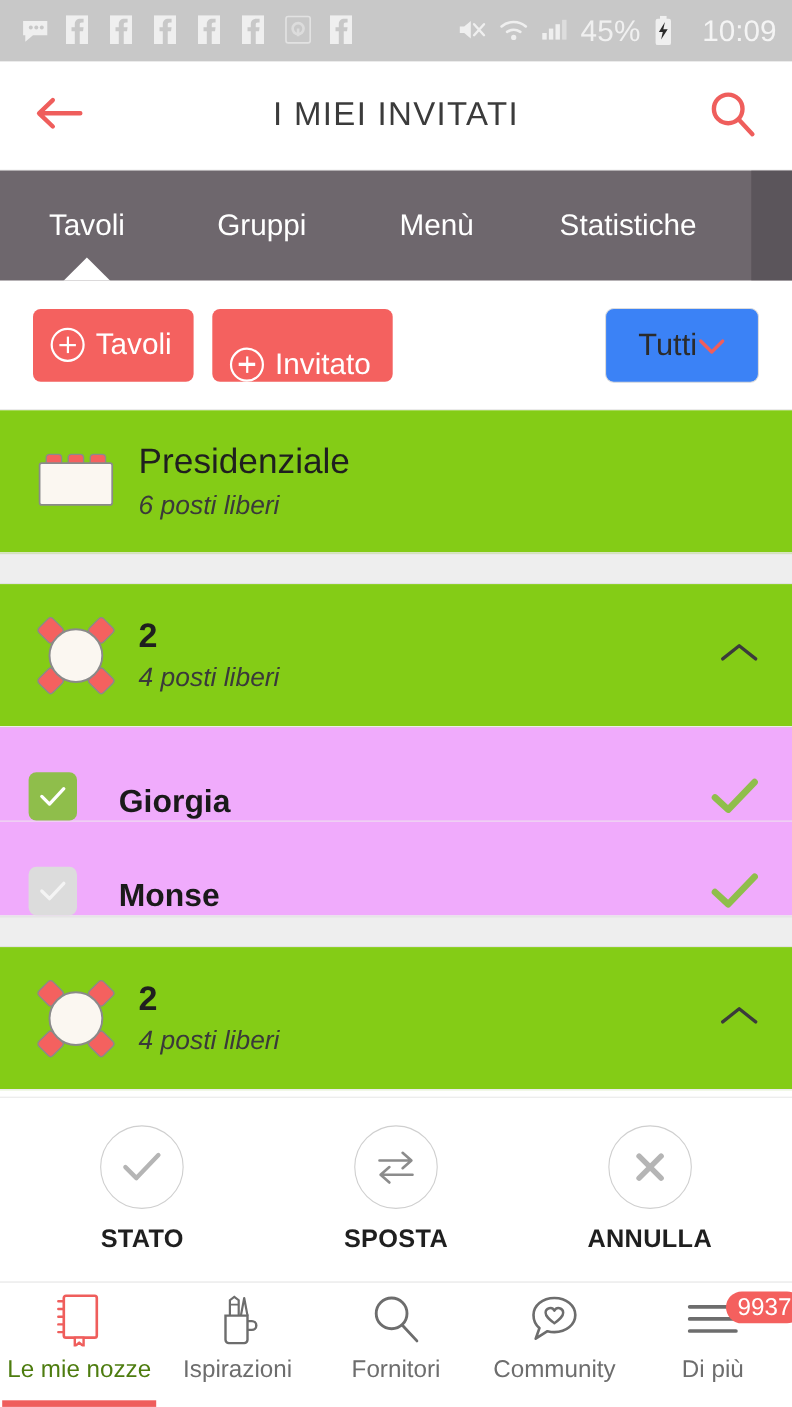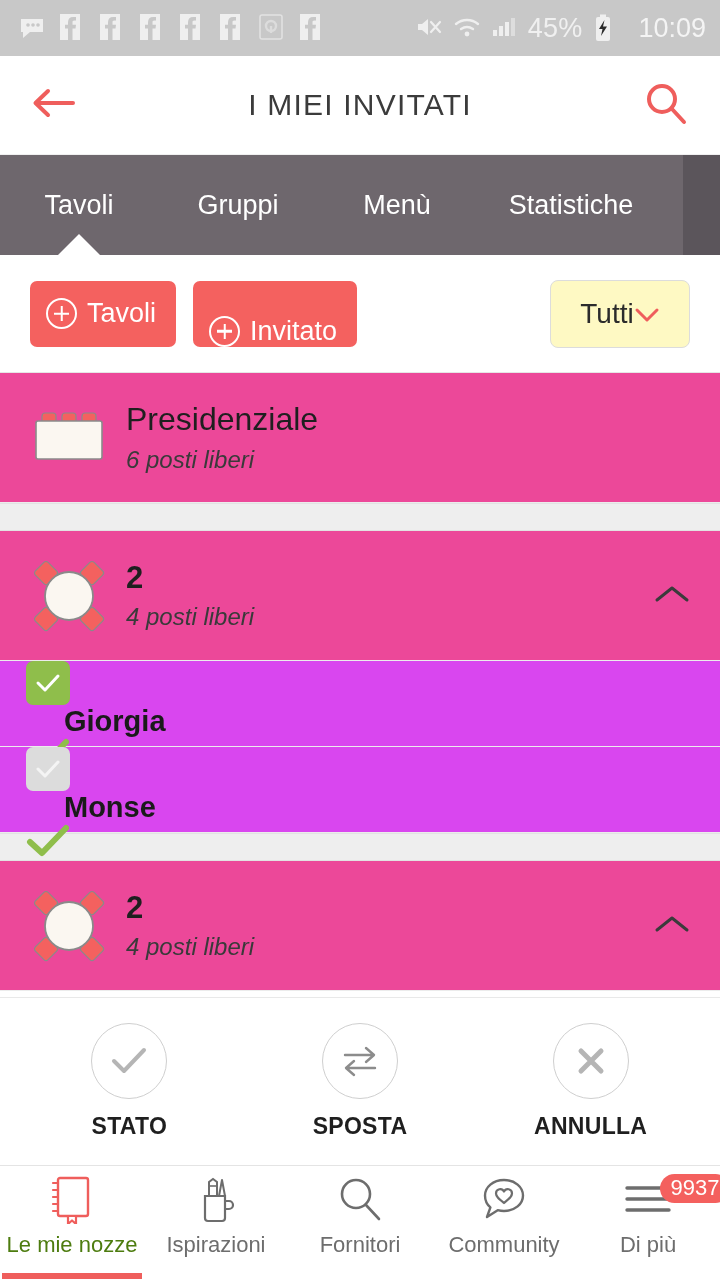--- a/index.html
+++ b/index.html
@@ -88,47 +88,46 @@
     border: 2.5px solid #fff; position: relative; flex: none;
   }
   .plus-circ::before, .plus-circ::after {
     content: ""; position: absolute; background: #fff;
   }
   .plus-circ::before { left: 50%; top: 6px; bottom: 6px; width: 2.5px; transform: translateX(-50%); }
   .plus-circ::after { top: 50%; left: 6px; right: 6px; height: 2.5px; transform: translateY(-50%); }
   .dropdown {
     margin-left: auto;
     width: 140px; height: 68px;
-    background: #fef9c3; border: 1px solid #dcdcdc; border-radius: 8px;
+    background: #3b82f6; border: 1px solid #dcdcdc; border-radius: 8px;
     display: flex; align-items: center; justify-content: center; 
     font-size: 28px; color: #2b2b2b;
   }
 
   
   .table-row {
-    background: #ec4899; height: 130px;
+    background: #84cc16; height: 130px;
     display: flex; align-items: center;
     padding: 0 26px 0 26px;
     border-bottom: 1px solid #ececec;
     position: relative;
   }
   .tbl-icon { width: 86px; flex: none; display: flex; align-items: center; justify-content: center; }
   .tbl-text { margin-left: 14px; flex: 1; }
   .tbl-title { font-size: 32px; color: #1f1f1f; font-weight: 400; line-height: 1.15; }
   .tbl-title.num { font-weight: 700; font-size: 31px; }
   .tbl-sub { font-size: 24px; color: #3a3a3a; margin-top: 8px; font-style: italic; }
   .chev-up { width: 44px; height: 44px; display: flex; align-items: center; justify-content: center; }
   .gap { height: 28px; background: #eeeeee; border-top: 1px solid #e2e2e2; border-bottom: 1px solid #e2e2e2; }
 
   .guest-row {
-    background: #d946ef; height: 86px;
-    display: flex; align-items: flex-start;
+    background: #f0abfc; height: 86px;
+    display: flex; align-items: flex-end;
     padding: 0 30px 0 26px;
     border-bottom: 1px solid #ececec;
-    flex-direction: column;
   }
   .cbox {
     width: 44px; height: 44px; border-radius: 7px; flex: none;
     display: flex; align-items: center; justify-content: center;
   }
   .cbox.on { background: #8fbe4b; }
   .cbox.off { background: #dcdcdc; }
   .guest-name { margin-left: 38px; font-size: 29px; color: #1a1a1a; font-weight: 700; flex: 1; }
 
   

